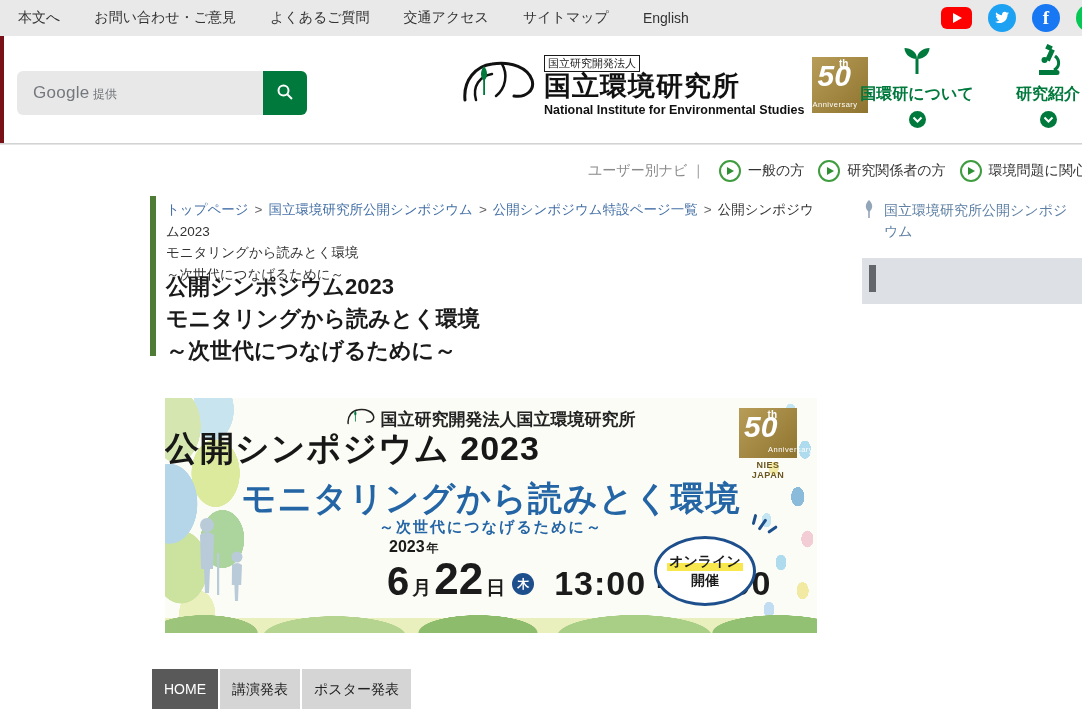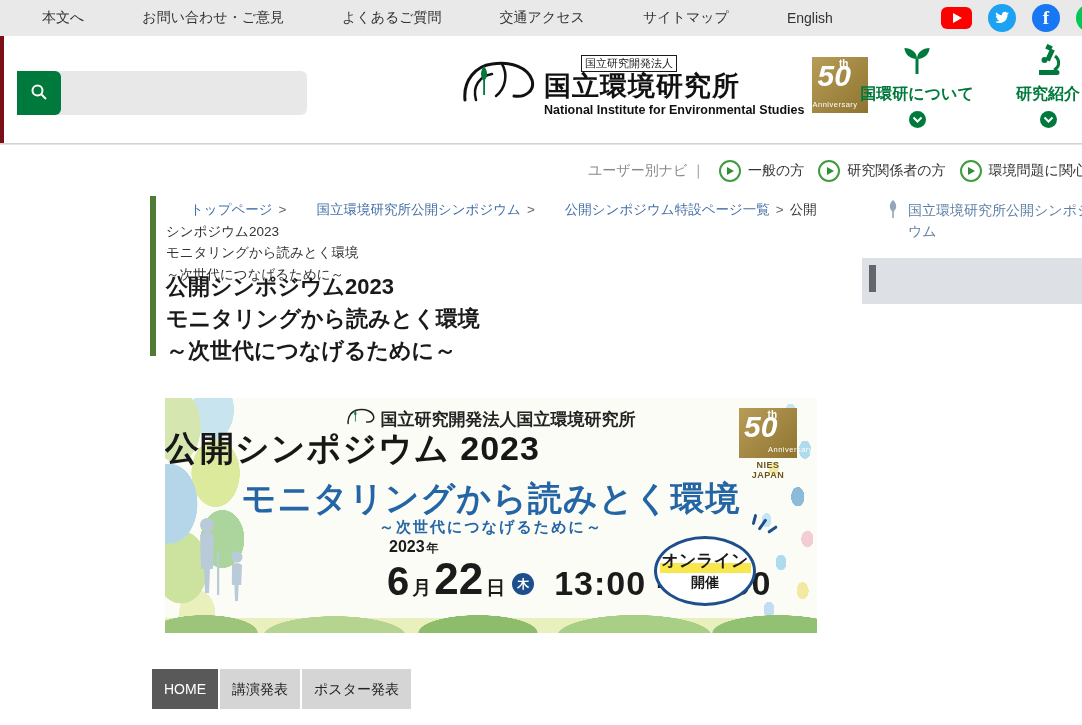--- a/index.html
+++ b/index.html
@@ -1,18 +1,18 @@
 <!DOCTYPE html>
 <html><head>
 <meta charset="utf-8">
 <style>
   html,body{margin:0;padding:0;}
   body{width:1082px;height:725px;position:relative;overflow:hidden;background:#fff;
        font-family:"Liberation Sans","DejaVu Sans",sans-serif;color:#333;}
-  a{text-decoration:none;cursor:pointer;margin-left:24px;}
+  a{text-decoration:none;cursor:pointer;}
 
   
   .topbar{position:absolute;left:0;top:0;width:1082px;height:36px;background:#e9e9e9;
           display:flex;align-items:center;}
   .topbar-links{display:flex;align-items:center;gap:34px;margin-left:18px;font-size:14px;}
   .topbar-links a{color:#333;}
   .topbar-social{position:absolute;right:0;top:0;height:36px;display:flex;align-items:center;gap:16px;padding-right:0;}
   .icon-yt{width:31px;height:22px;background:#ff0000;border-radius:6px;position:relative;display:inline-block;}
   .icon-yt::after{content:"";position:absolute;left:12px;top:6px;border-left:9px solid #fff;
                   border-top:5px solid transparent;border-bottom:5px solid transparent;}
@@ -26,21 +26,21 @@
   .edge-accent{position:absolute;left:0;top:0;width:4px;height:107px;background:#7a1017;}
   .header-border{position:absolute;left:0;top:143px;width:1082px;height:2px;
                  background:linear-gradient(to bottom,#c9c9c9,#efefef);}
   .searchbox{position:absolute;left:17px;top:35px;width:290px;height:44px;background:#e8e8e8;
              border-radius:6px;display:flex;align-items:center;}
   .search-ph{margin-left:16px;color:#6f7378;font-size:12px;flex:1;}
   .search-ph .brand{font-size:17px;color:#74787d;letter-spacing:.3px;}
   .search-btn{width:44px;height:44px;background:#00793c;border:none;border-radius:0 6px 6px 0;
               display:flex;align-items:center;justify-content:center;cursor:pointer;}
   .logo{position:absolute;left:462px;top:17px;display:flex;align-items:center;gap:8px;}
-  .logo-text .org-type{font-size:11px;color:#1a1a1a;border:1px solid #1a1a1a;padding:0 3px;display:inline-block;margin-left:37px;}
+  .logo-text .org-type{font-size:11px;color:#1a1a1a;border:1px solid #1a1a1a;padding:0 3px;display:inline-block;}
   .logo-text .name{font-size:27px;font-weight:bold;color:#111;letter-spacing:1px;line-height:1.1;}
   .logo-text .name-en{font-size:12.5px;font-weight:bold;color:#111;margin-top:1px;}
   .badge-50{width:56px;height:56px;background:linear-gradient(135deg,#b79d58,#8f7430);
             position:relative;color:#fff;flex-shrink:0;}
   .badge-50 .num{position:absolute;left:5px;top:2px;font-size:30px;font-weight:bold;font-style:italic;}
   .badge-50 .th{position:absolute;right:20px;top:1px;font-size:10px;font-weight:bold;}
   .badge-50 .ann{position:absolute;bottom:4px;width:100%;text-align:left;font-size:7.5px;letter-spacing:.5px;}
   .hnav{position:absolute;top:8px;display:flex;flex-direction:column;align-items:center;cursor:pointer;}
   .hnav .label{font-size:16px;font-weight:bold;color:#00793c;margin-top:4px;}
   .chev{width:17px;height:17px;border-radius:50%;background:#00793c;margin-top:6px;
@@ -111,21 +111,21 @@
   .date-big{display:flex;align-items:flex-end;color:#1b1b1b;font-weight:800;line-height:1;}
   .date-big .n1{font-size:40px;}
   .date-big .n2{font-size:44px;}
   .date-big .sm{font-size:19px;margin:0 3px 4px 3px;}
   .date-big .wk{width:22px;height:22px;border-radius:50%;background:#1d4f8c;color:#fff;font-size:12px;
                 font-weight:bold;display:flex;align-items:center;justify-content:center;margin:0 6px 6px 4px;}
   .date-big .time{font-size:34px;margin-left:14px;letter-spacing:1px;margin-bottom:1px;}
   .bubble{position:absolute;left:489px;top:138px;width:96px;height:64px;background:#fff;
           border:3px solid #1d4f8c;border-radius:50%;display:flex;flex-direction:column;
           align-items:center;justify-content:center;line-height:1.35;}
-  .bubble .l1{font-size:17px;font-weight:800;color:#1b1b1b;
+  .bubble .l1{font-size:14px;font-weight:800;color:#1b1b1b;
               background:linear-gradient(to top,#f8e84d 42%,transparent 42%);padding:0 2px;}
   .bubble .l2{font-size:14px;font-weight:800;color:#1b1b1b;}
   .rays i{position:absolute;width:3px;height:13px;background:#1d4f8c;border-radius:2px;}
   .rays i:nth-child(1){left:596px;top:120px;transform:rotate(35deg);}
   .rays i:nth-child(2){left:606px;top:126px;transform:rotate(55deg);height:11px;}
   .rays i:nth-child(3){left:588px;top:116px;transform:rotate(15deg);height:11px;}
   .grass{position:absolute;left:0;bottom:0;width:652px;height:34px;background:
     radial-gradient(90px 30px at 6% 100%,#9cc47a 59%,transparent 60%),
     radial-gradient(120px 34px at 26% 110%,#b4d490 59%,transparent 60%),
     radial-gradient(100px 30px at 48% 100%,#8dbd6c 59%,transparent 60%),
@@ -160,20 +160,24 @@
     </span>
     <span class="icon-circle icon-fb">f</span>
     <span class="icon-circle icon-line"></span>
   </div>
 </div>
 
 <header class="header">
   <div class="edge-accent"></div>
 
   <div class="searchbox">
+    <span class="search-ph">
+      <span class="brand">Google</span>
+      <span>提供</span>
+    </span>
     <button class="search-btn">
       <span>
         <svg width="18" height="18" viewBox="0 0 18 18">
             <circle cx="7.5" cy="7.5" r="5" fill="none" stroke="#fff" stroke-width="2"></circle>
             <line x1="11.5" y1="11.5" x2="16" y2="16" stroke="#fff" stroke-width="2"></line>
           </svg>
       </span>
     </button>
   </div>
 

